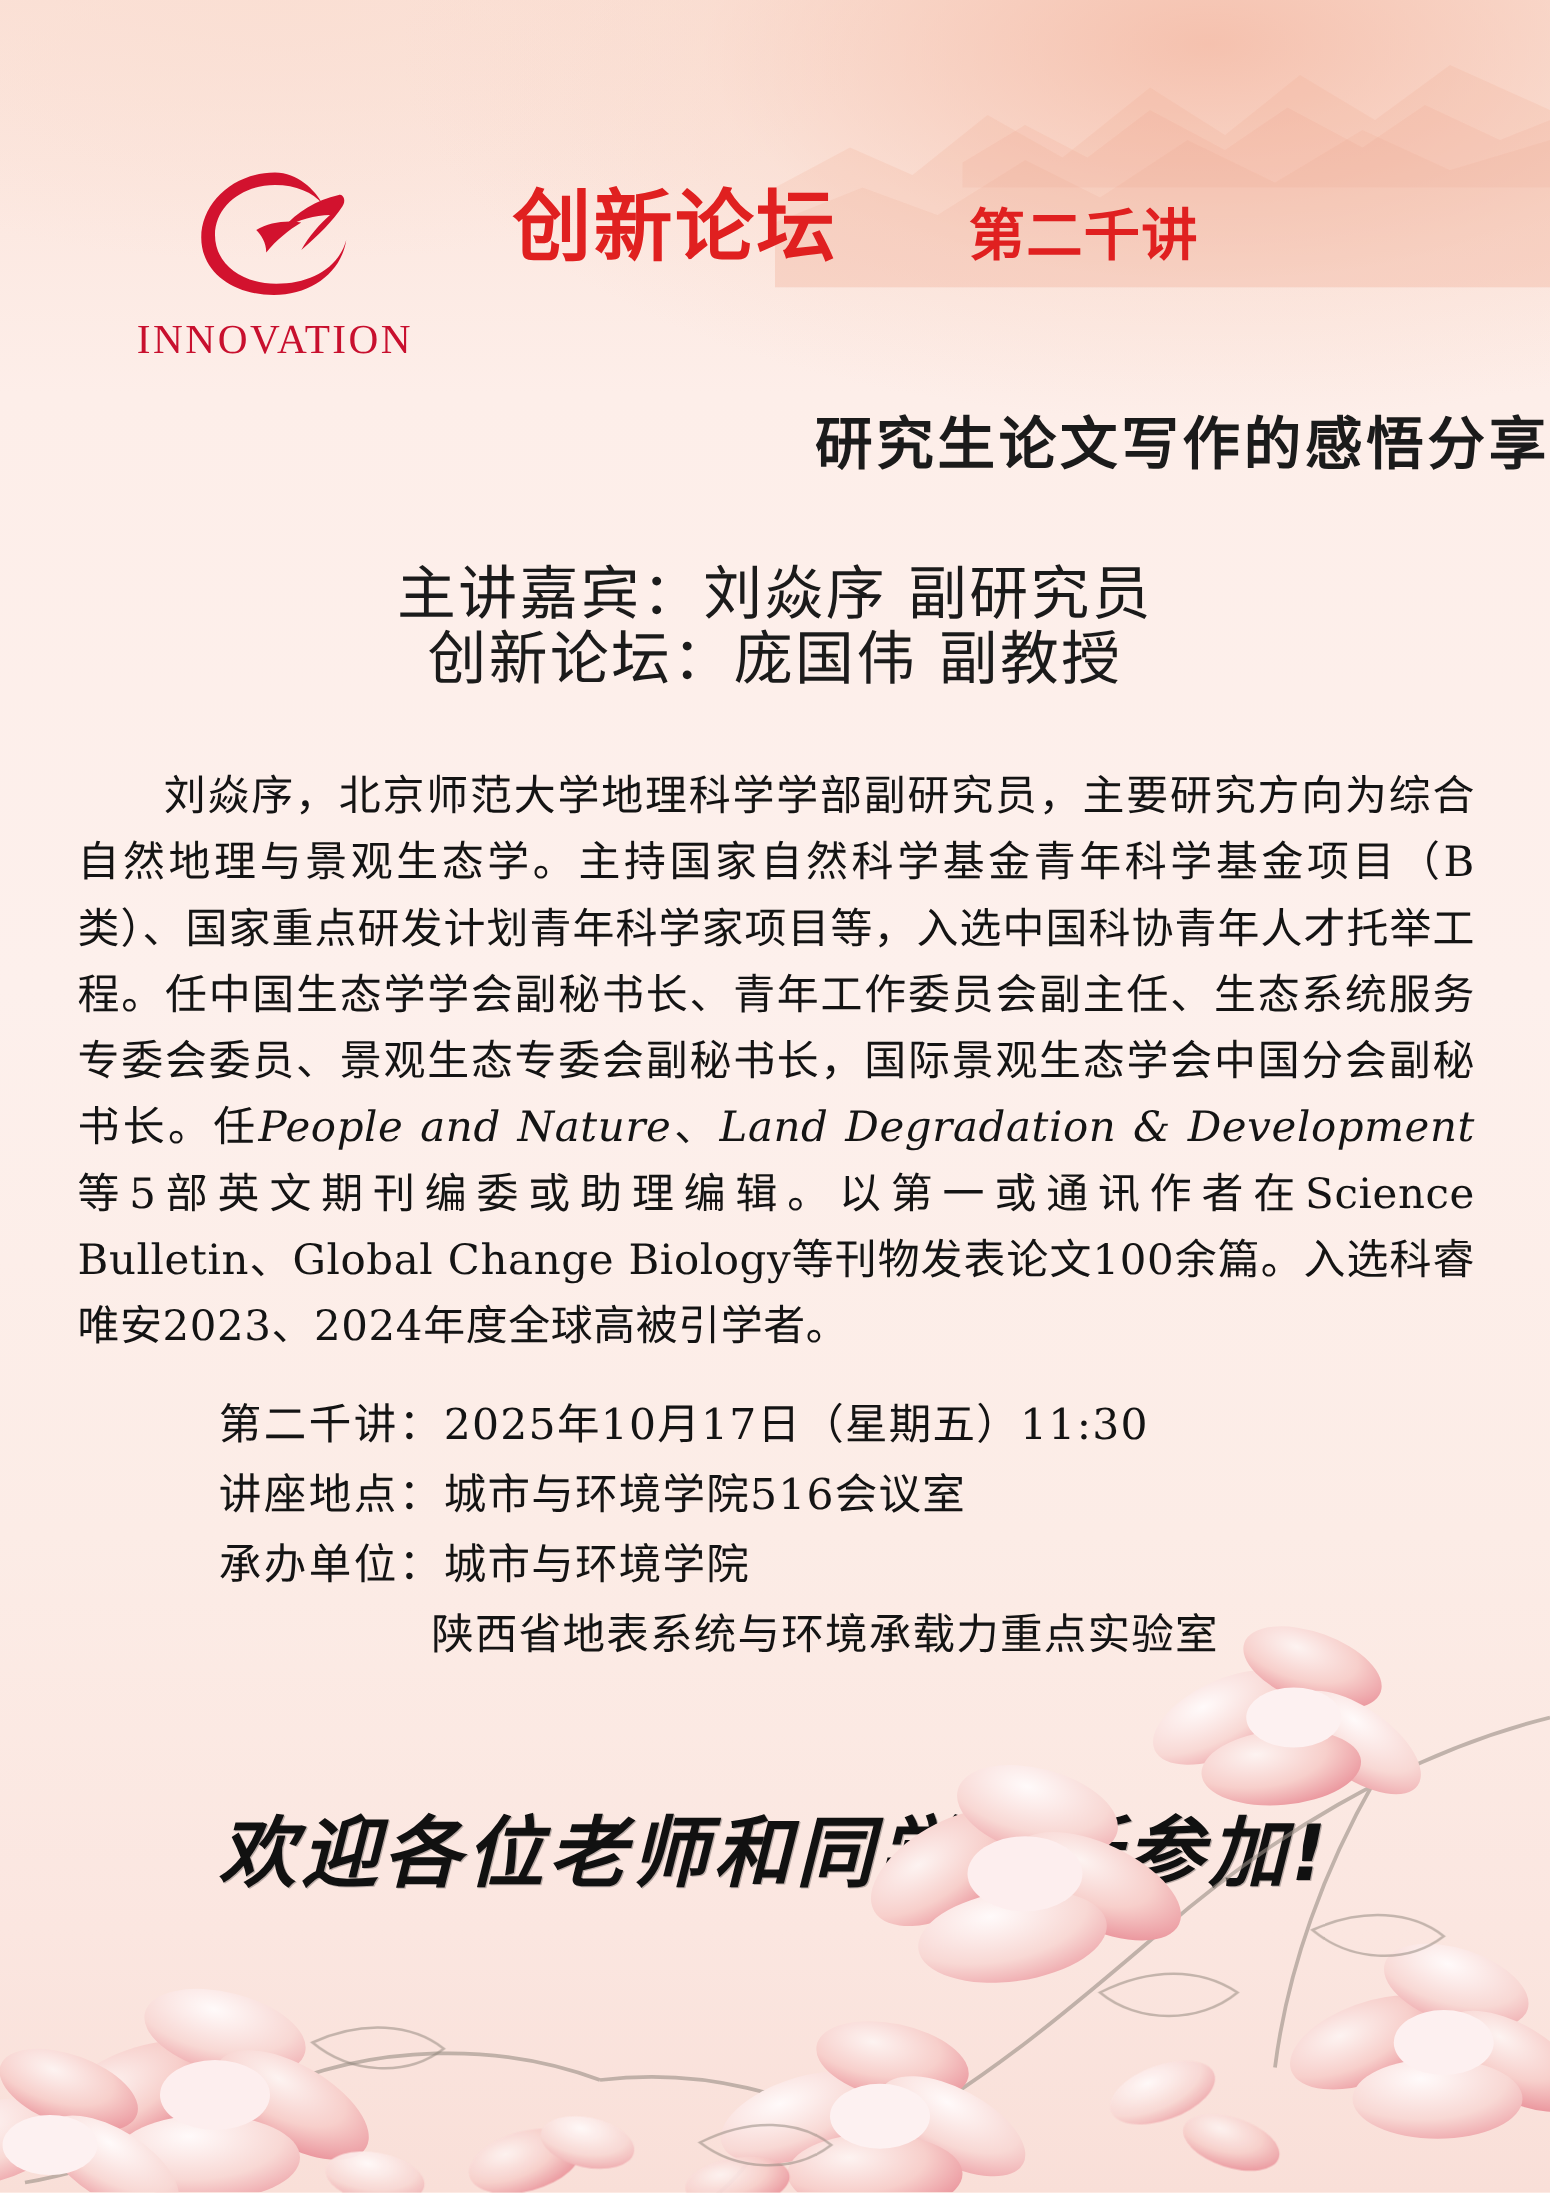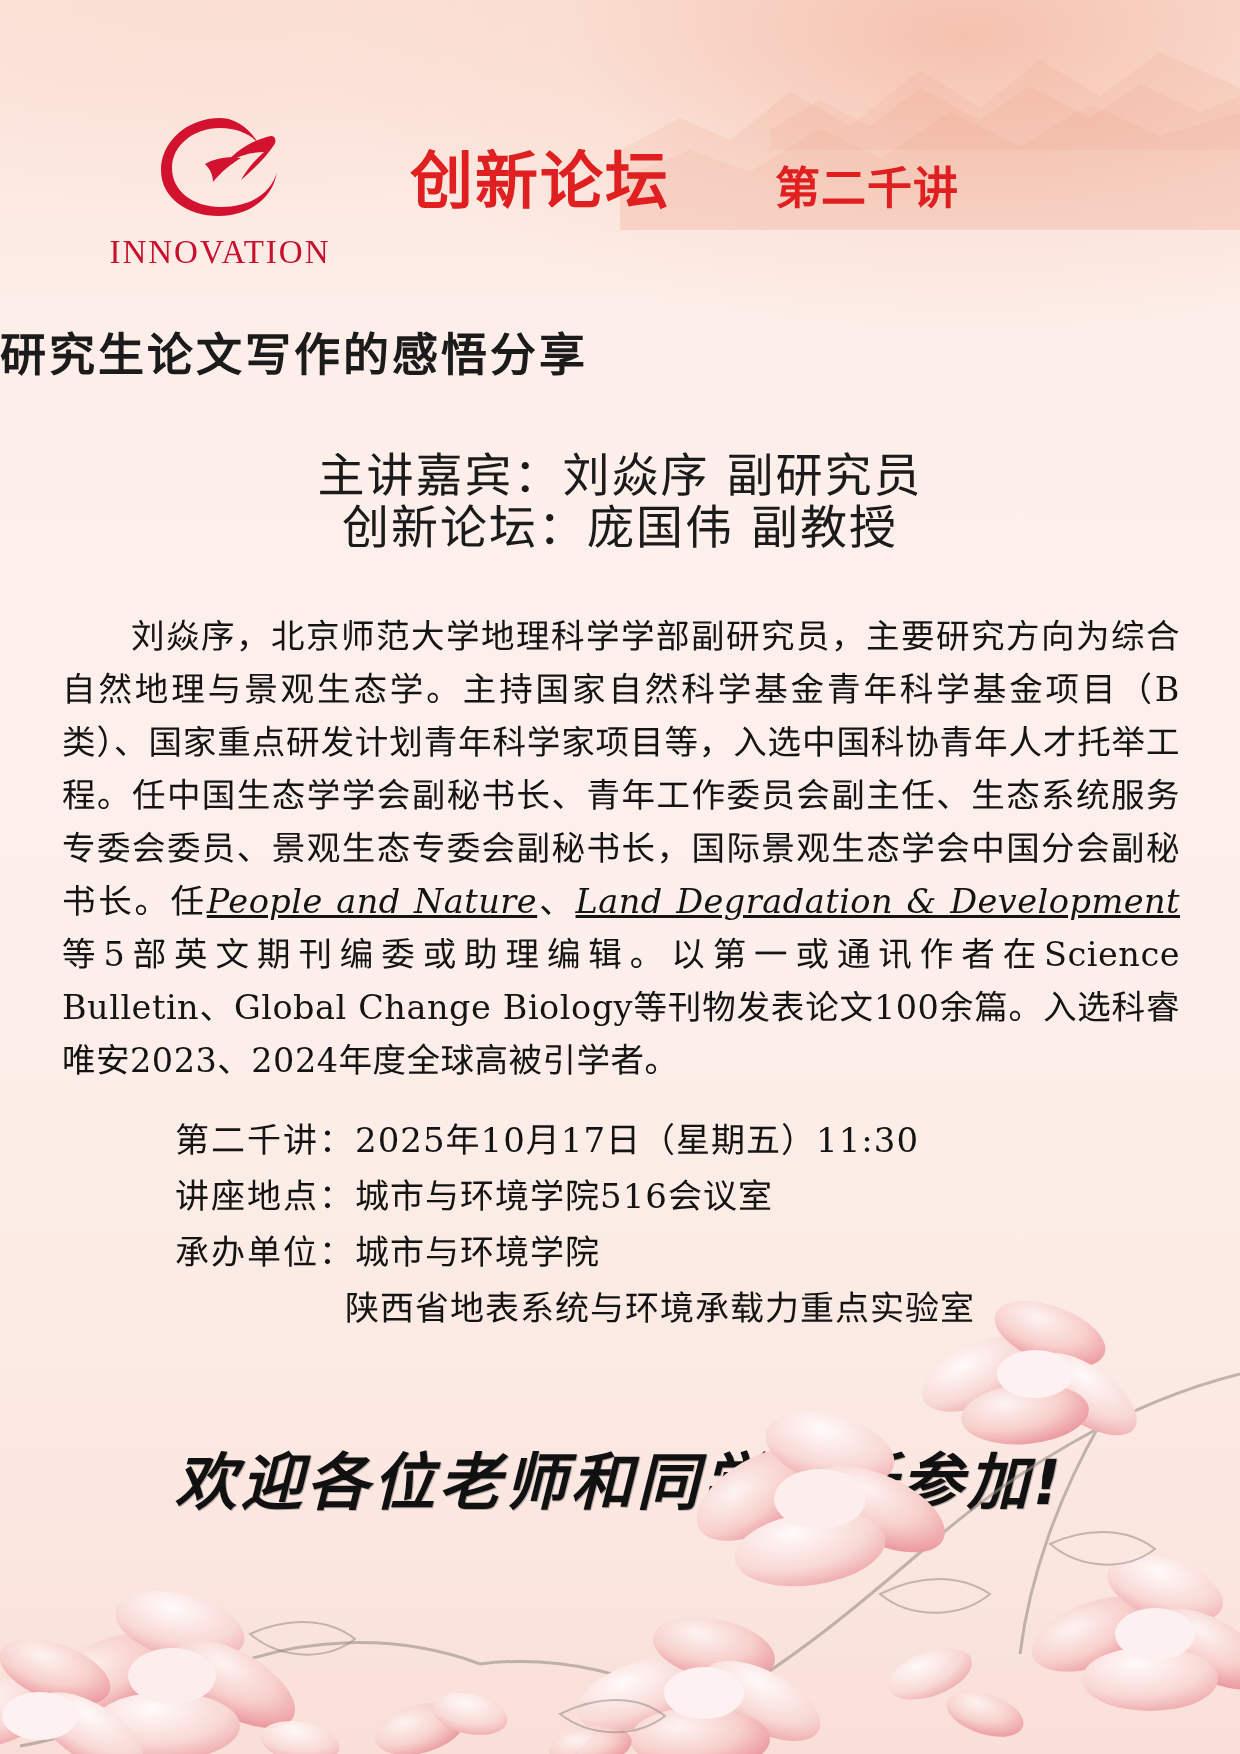--- a/index.html
+++ b/index.html
@@ -40,21 +40,21 @@
   .header {
     position: absolute;
     top: 112px;
     left: 0;
     width: 1240px;
     height: 180px;
   }
   .logo-block {
     position: absolute;
     left: 105px;
-    top: 0;
+    top: 20px;
     width: 230px;
     text-align: center;
   }
   .logo-mark {
     width: 135px;
     height: 110px;
     margin: 0 auto;
     position: relative;
   }
   .logo-word {
@@ -85,21 +85,21 @@
     color: #e02020;
     letter-spacing: 1px;
   }
 
   
   .talk-title {
     position: absolute;
     top: 318px;
     left: 0;
     width: 1240px;
-    text-align: left;
+    text-align: right;
     font-family: "DejaVu Serif", serif;
     font-size: 46px;
     font-weight: 700;
     color: #1b1b1b;
     letter-spacing: 3px;
   }
 
   
   .speakers {
     position: absolute;
@@ -124,21 +124,21 @@
     width: 1118px;
     font-family: "DejaVu Serif", serif;
     font-size: 33.5px;
     line-height: 53px;
     color: #141414;
     text-align: justify;
     text-justify: inter-ideograph;
     letter-spacing: 0.5px;
   }
   .bio .indent { display:inline-block; width: 68px; }
-  .bio i { font-style: italic; text-decoration: underline; }
+  .bio i { font-style: italic; }
 
   
   .details {
     position: absolute;
     top: 1112px;
     left: 175px;
     width: 900px;
     font-family: "DejaVu Serif", serif;
     font-size: 34px;
     line-height: 56px;

